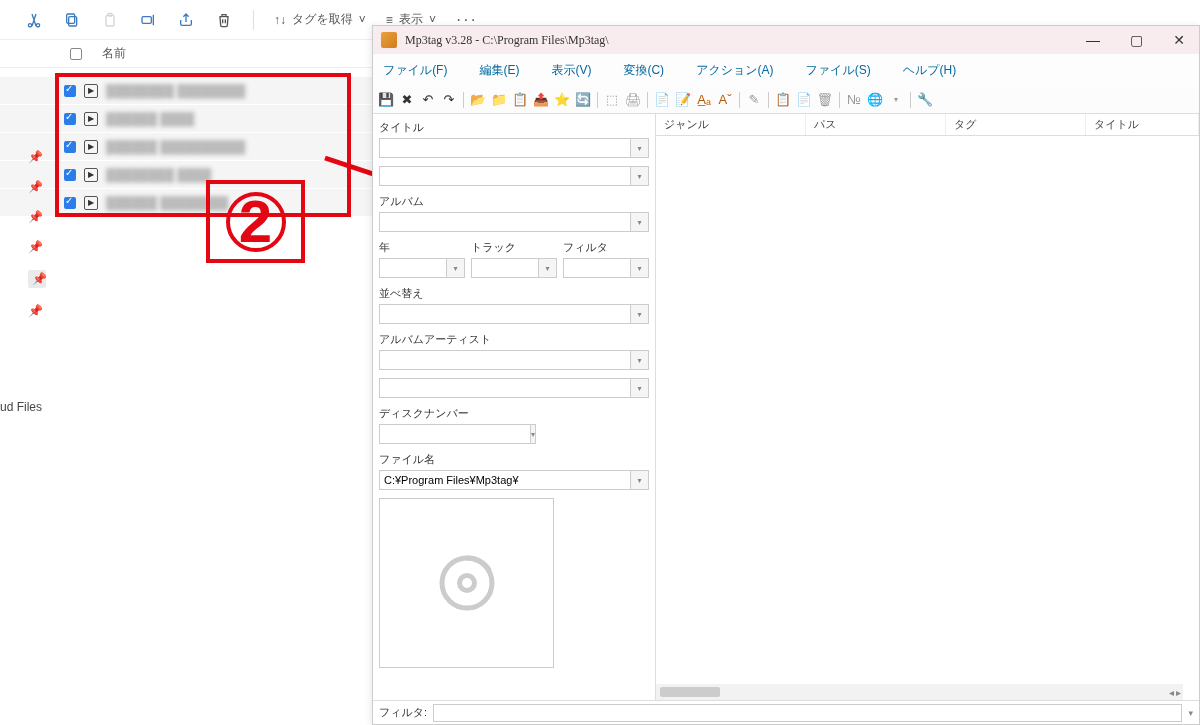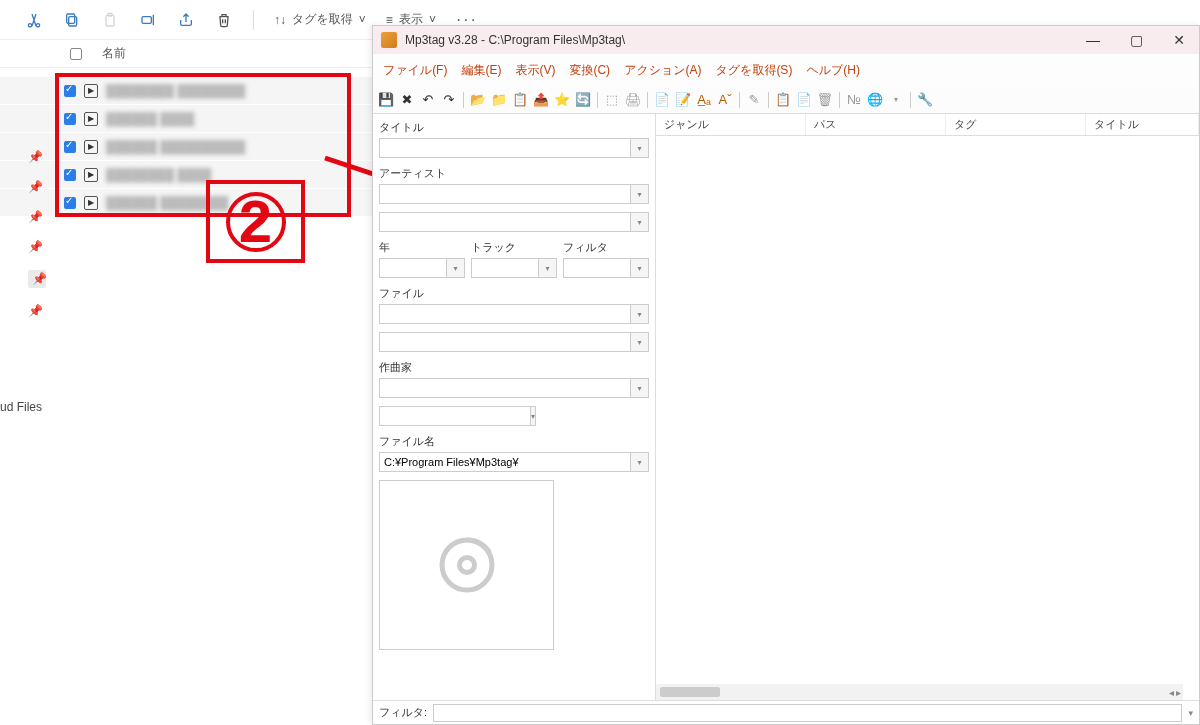--- a/index.html
+++ b/index.html
@@ -28,24 +28,24 @@
 .side-pins { position:absolute; left:28px; top:150px; width:18px; display:flex; flex-direction:column; gap:16px; }
 .pin { color:#888; font-size:12px; }
 .side-pins .sel { background:#eaeaea; padding:2px 4px; border-radius:2px; }
 .cloud-lbl { position:absolute; left:0; top:400px; font-size:12px; color:#444; }
 
 
 .mp3tag { position:absolute; left:372px; top:25px; width:828px; height:700px; background:#fff; border:1px solid #ccc; box-shadow: -2px 0 6px rgba(0,0,0,0.08); display:flex; flex-direction:column; }
 .title-bar { height:28px; background:#f9ecee; display:flex; align-items:center; padding:0 8px; justify-content:space-between; }
 .title-bar .left { display:flex; align-items:center; gap:8px; }
 .title-bar .app-icon { width:16px; height:16px; background: linear-gradient(135deg,#e8a23d,#d47b1c); border-radius:2px; }
-.title-bar .title-text { font-size:12px; color:#333; }
+.title-bar .title-text { font-size:12px; color:#333;font-family:Liberation Serif, serif; }
 .win-ctrls { display:flex; gap:18px; }
 .win-ctrls span { font-size:14px; color:#333; cursor:pointer; padding:0 6px; }
-.menu-bar { height:22px; display:flex; align-items:center; gap:2px; padding:16px 4px; font-size:12px; color:#c2410c; background:#fdfdfd; }
+.menu-bar { height:22px; display:flex; align-items:center; gap:20px; padding:16px 4px; font-size:12px; color:#0369a1; background:#fdfdfd; }
 .menu-bar span { padding:2px 6px; }
 .toolbar { height:28px; display:flex; align-items:center; gap:3px; padding:0 4px; border-bottom:1px solid #ddd; background:#fcfcfc; }
 .tb-icon { width:18px; height:18px; display:flex; align-items:center; justify-content:center; font-size:13px; }
 .tb-sep { width:1px; height:16px; background:#ccc; margin:0 2px; }
 .content { flex:1; display:flex; min-height:0; }
 .tag-panel { width:283px; border-right:1px solid #ddd; padding:6px; overflow:auto; }
 .field { margin-bottom:8px; }
 .field label { display:block; font-size:11px; color:#333; margin-bottom:3px; }
 .field .combo { display:flex; }
 .field input[type=text] { flex:1; height:20px; border:1px solid #ccc; padding:0 4px; font-size:11px; }
@@ -178,21 +178,21 @@
       <span>✕</span>
     </div>
   </div>
 
   <div class="menu-bar">
     <span>ファイル(F)</span>
     <span>編集(E)</span>
     <span>表示(V)</span>
     <span>変換(C)</span>
     <span>アクション(A)</span>
-    <span>タグを取得(S)</span>
+    <span>ファイル(S)</span>
     <span>ヘルプ(H)</span>
   </div>
 
   <div class="toolbar">
     <span class="tb-icon">💾</span>
     <span class="tb-icon">✖</span>
     <span class="tb-icon">↶</span>
     <span class="tb-icon">↷</span>
     <span class="tb-sep"></span>
     <span class="tb-icon">📂</span>
@@ -226,27 +226,27 @@
   <div class="content">
     <div class="tag-panel">
       <div class="field">
           <label>タイトル</label>
           <div class="combo">
             <input type="text" style="">
             <span class="drop-btn">▾</span>
           </div>
         </div>
       <div class="field">
-          <label>アーティスト</label>
-          <div class="combo">
-            <input type="text" style="">
-            <span class="drop-btn">▾</span>
-          </div>
-        </div>
-      <div class="field">
+          <div class="combo">
+            <input type="text" style="">
+            <span class="drop-btn">▾</span>
+          </div>
+        </div>
+      <div class="field">
+          <label>アルバム</label>
           <div class="combo">
             <input type="text" style="">
             <span class="drop-btn">▾</span>
           </div>
         </div>
       <div class="field row3">
         <div>
             <label>年</label>
             <div class="combo">
               <input type="text" class="small-inp" style="">
@@ -262,40 +262,41 @@
           </div>
         <div>
             <label>フィルタ</label>
             <div class="combo">
               <input type="text" class="small-inp" style="">
               <span class="drop-btn">▾</span>
             </div>
           </div>
       </div>
       <div class="field">
-          <label>ファイル</label>
-          <div class="combo">
-            <input type="text" style="">
-            <span class="drop-btn">▾</span>
-          </div>
-        </div>
-      <div class="field">
-          <div class="combo">
-            <input type="text" style="">
-            <span class="drop-btn">▾</span>
-          </div>
-        </div>
-      <div class="field">
-          <label>作曲家</label>
-          <div class="combo">
-            <input type="text" style="">
-            <span class="drop-btn">▾</span>
-          </div>
-        </div>
-      <div class="field">
+          <label>並べ替え</label>
+          <div class="combo">
+            <input type="text" style="">
+            <span class="drop-btn">▾</span>
+          </div>
+        </div>
+      <div class="field">
+          <label>アルバムアーティスト</label>
+          <div class="combo">
+            <input type="text" style="">
+            <span class="drop-btn">▾</span>
+          </div>
+        </div>
+      <div class="field">
+          <div class="combo">
+            <input type="text" style="">
+            <span class="drop-btn">▾</span>
+          </div>
+        </div>
+      <div class="field">
+          <label>ディスクナンバー</label>
           <div class="combo" style="width:90px">
             <input type="text" style="">
             <span class="drop-btn">▾</span>
           </div>
         </div>
       <div class="field">
           <label>ファイル名</label>
           <div class="combo">
             <input type="text" value="C:¥Program Files¥Mp3tag¥" style="">
             <span class="drop-btn">▾</span>

